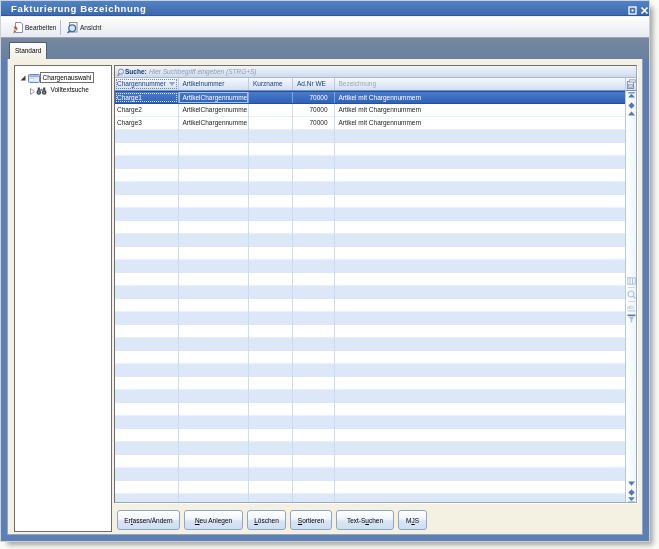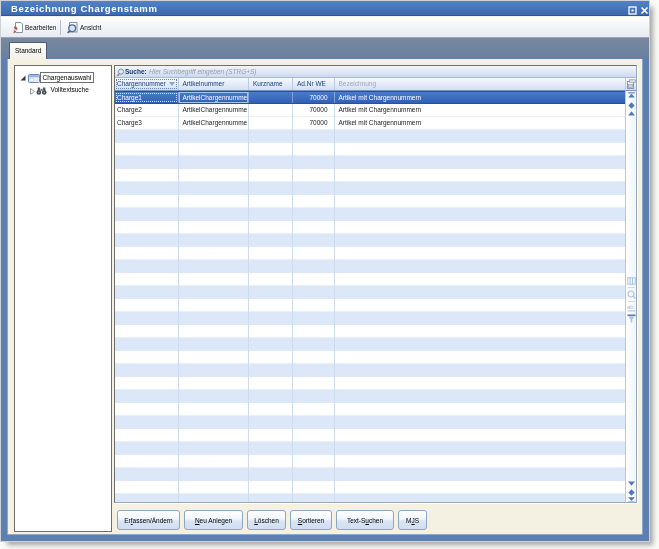--- a/index.html
+++ b/index.html
@@ -113,21 +113,21 @@
     white-space:nowrap; font-family:"Liberation Sans", sans-serif; }
   .pbtn u { text-decoration:underline; }
 </style>
 </head>
 <body>
 
 <div id="stage">
   <div id="window">
 
     <div id="titlebar">
-      <span id="title-text">Bezeichnung Chargenstamm</span>
+      <span id="title-text">Fakturierung Bezeichnung</span>
       <span class="titlebtn" id="btn-restore">
         <svg width="13" height="12">
           <rect x="3" y="2" width="7" height="7" fill="none" stroke="#ffffff" stroke-width="1.3"></rect>
           <rect x="5.5" y="4.5" width="2" height="2" fill="#ffffff"></rect>
         </svg>
       </span>
       <span class="titlebtn" id="btn-close">
         <svg width="13" height="12">
           <path d="M3.5 2.5 L9.5 8.5 M9.5 2.5 L3.5 8.5" stroke="#ffffff" stroke-width="1.6"></path>
         </svg>

